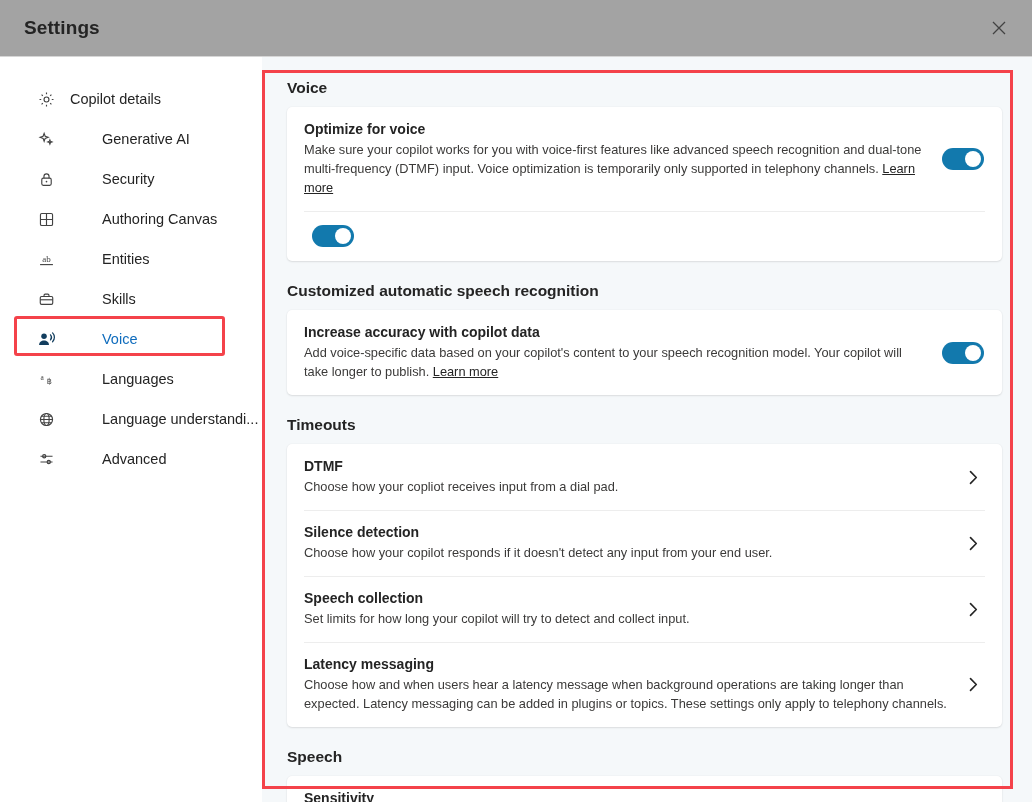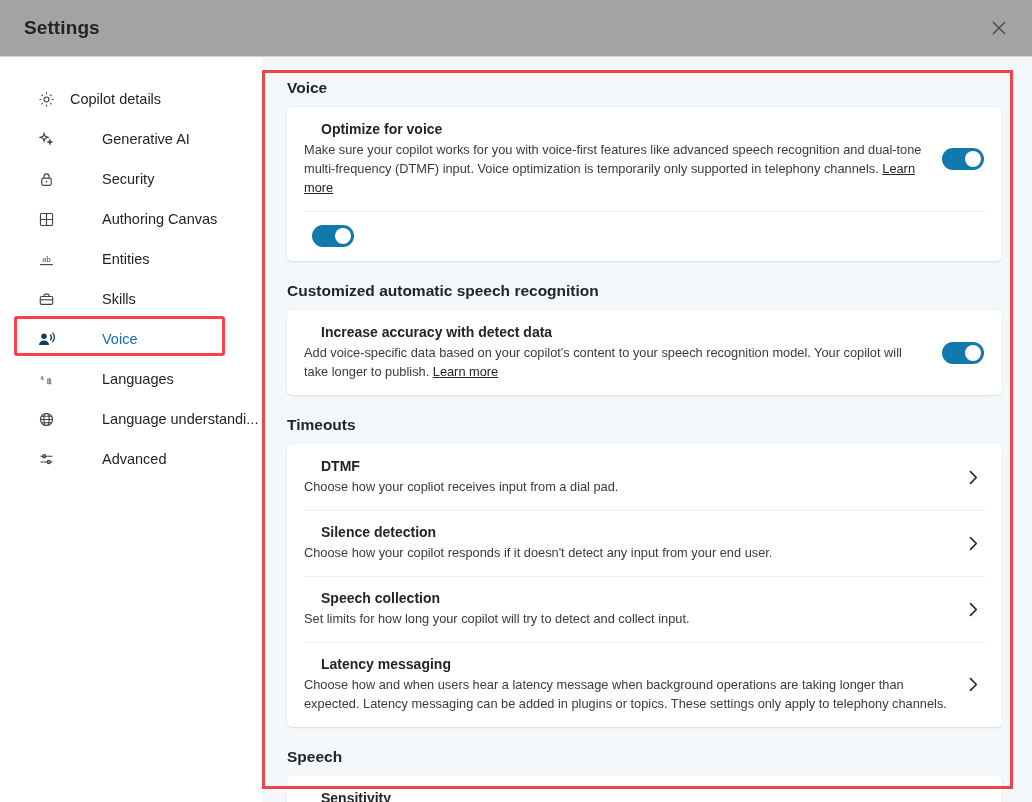--- a/index.html
+++ b/index.html
@@ -138,21 +138,20 @@
     height: 1px;
     background: #ededed;
   }
   .row.clickable { cursor: pointer; }
   .row-text { flex: 1 1 auto; min-width: 0; padding-right: 12px; }
   .row-title {
     font-size: 14px;
     font-weight: bold;
     color: #242424;
     margin-bottom: 3px;
-    margin-left: 17px;
   }
   .row-desc {
     font-size: 12.8px;
     color: #3b3a39;
     line-height: 19px;
   }
   .row-desc a, .learn-more {
     color: #242424;
     text-decoration: underline;
     cursor: pointer;
@@ -333,21 +332,21 @@
         <div class="row">
           <div class="toggle" role="switch" aria-checked="true">
             <span class="knob"></span>
           </div>
         </div>
       </div>
       <div class="section-title spaced">Customized automatic speech recognition</div>
       <div class="card">
         <div class="row">
           <div class="row-text">
-            <div class="row-title">Increase accuracy with detect data</div>
+            <div class="row-title">Increase accuracy with copilot data</div>
             <div class="row-desc"><span>Add voice-specific data based on your copilot's content to your speech recognition model. Your copilot will take longer to publish. </span><a class="learn-more">Learn more</a></div>
           </div>
           <div class="toggle" role="switch" aria-checked="true">
             <span class="knob"></span>
           </div>
         </div>
       </div>
       <div class="section-title spaced">Timeouts</div>
       <div class="card">
         <div class="row clickable">

